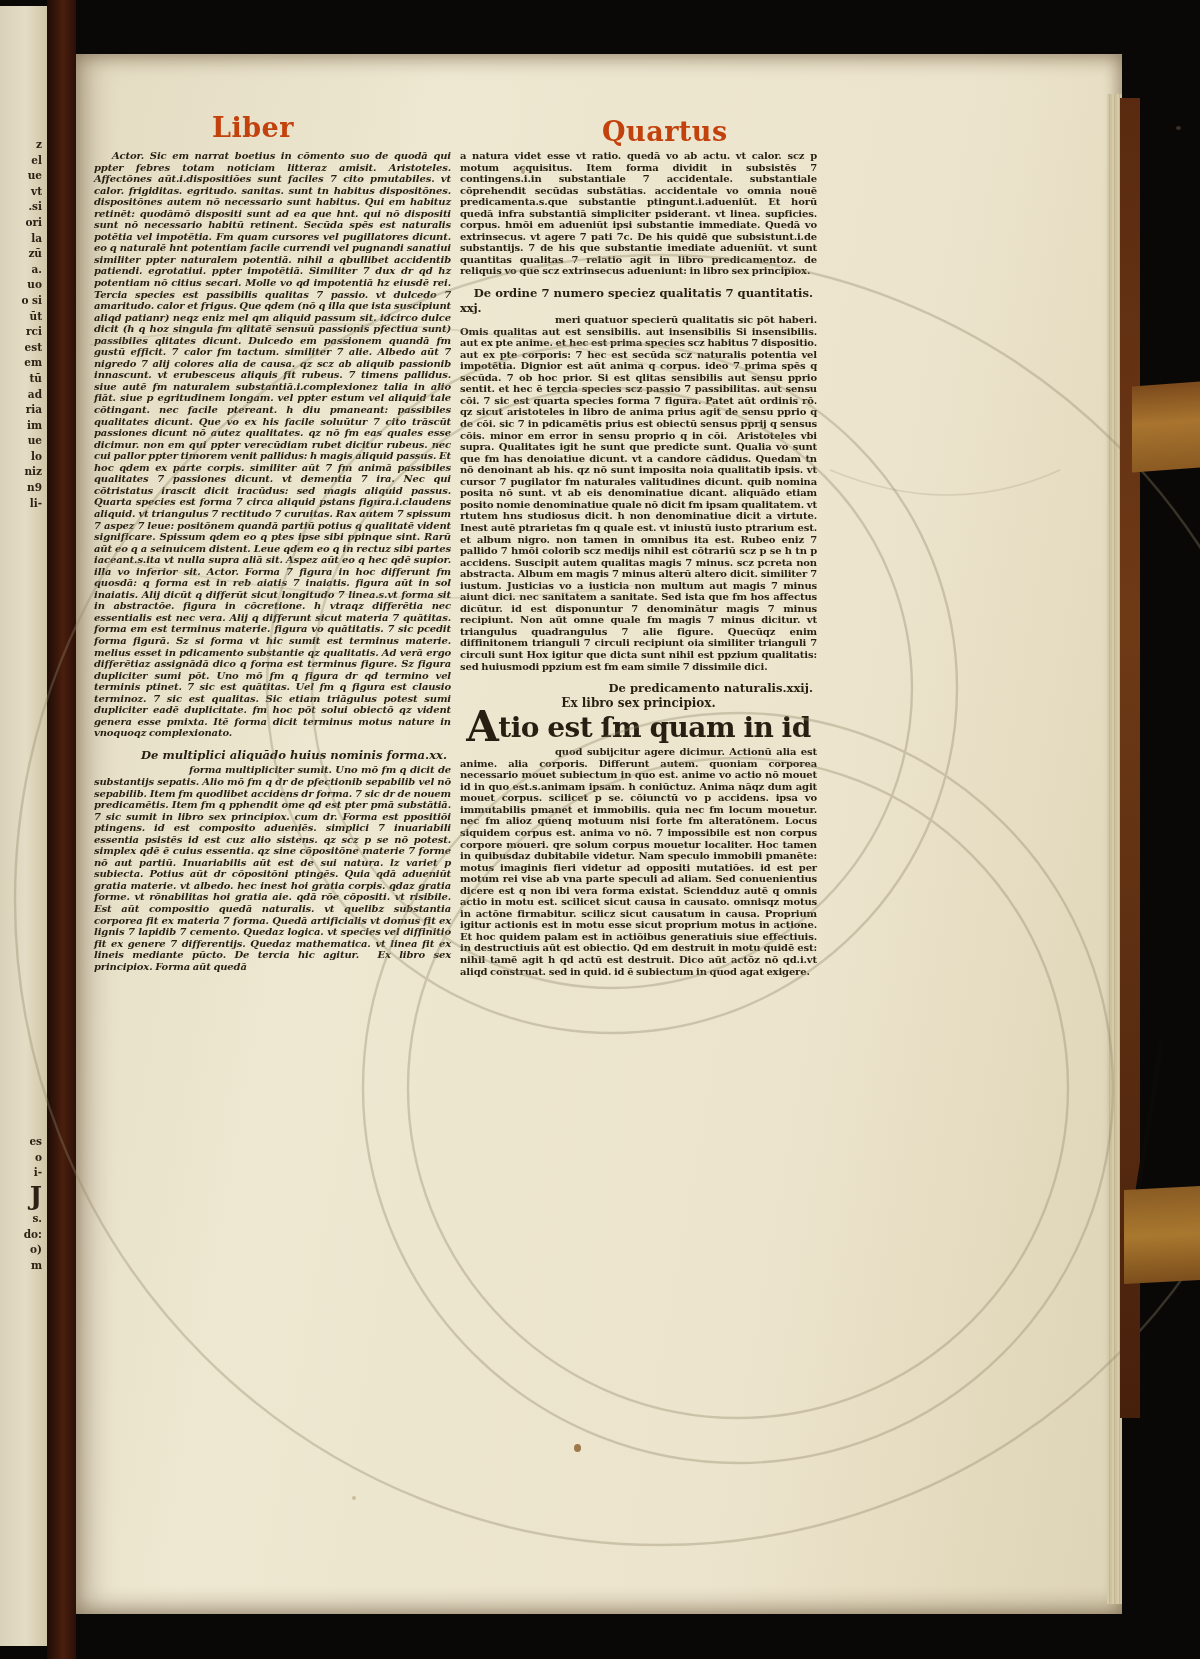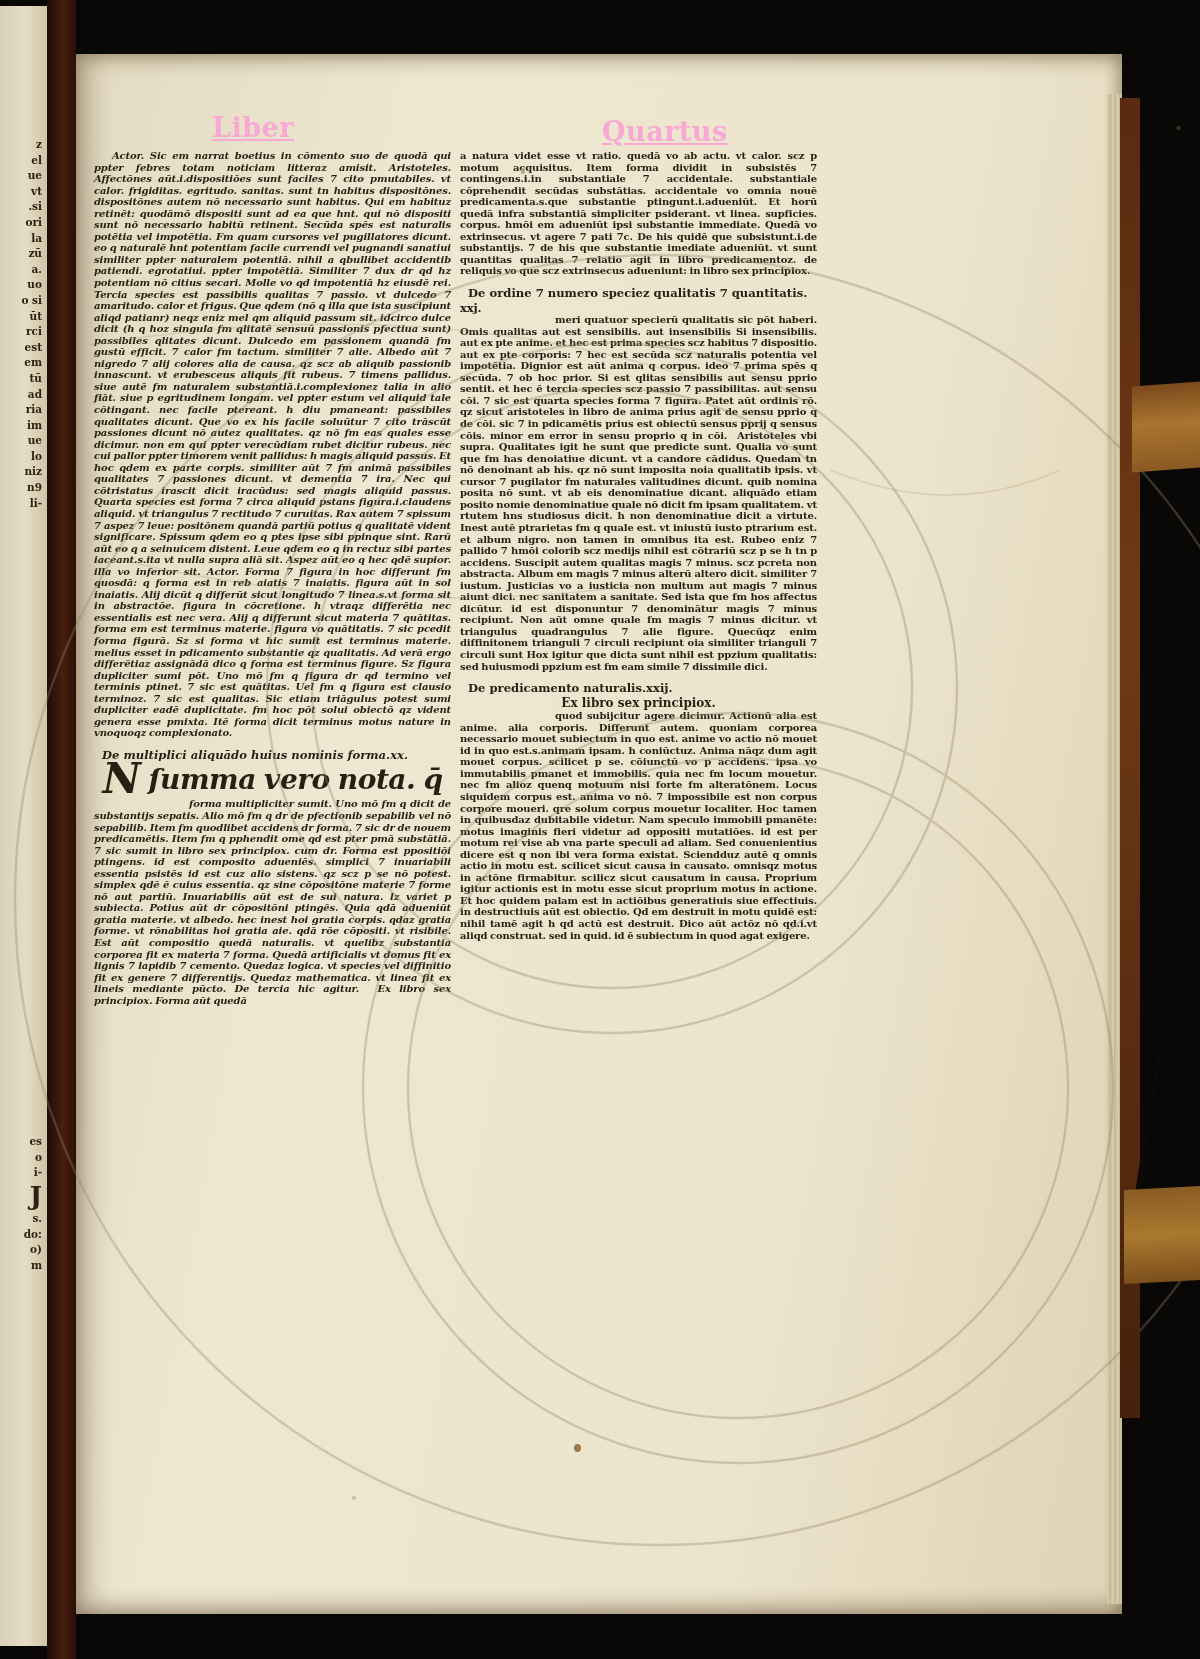--- a/index.html
+++ b/index.html
@@ -28,32 +28,32 @@
               background:linear-gradient(180deg,#5a2a10,#6e3a16 40%,#47200c);}
   #strap-top{position:absolute;left:1132px;top:384px;width:68px;height:86px;
              background:linear-gradient(180deg,#7c4a1c,#a8742f 45%,#8a5a22);transform:skewY(-4deg);}
   #strap-bottom{position:absolute;left:1124px;top:1188px;width:76px;height:94px;
              background:linear-gradient(180deg,#8a5c24,#a9782f 50%,#7c4e1c);transform:skewY(-3deg);}
   #cord{position:absolute;left:1146px;top:1040px;width:5px;height:168px;background:#0c0a08;
         transform:rotate(9deg);border-radius:3px;}
   
   #stamp{position:absolute;left:0;top:0;pointer-events:none;}
   
-  .runhead{position:absolute;color:#f9a8d4;font-weight:bold;font-size:27px;letter-spacing:.5px;text-decoration:underline;}
+  .runhead{position:absolute;color:#c2410c;font-weight:bold;font-size:27px;letter-spacing:.5px;}
   #runhead-left{left:212px;top:112px;}
   #runhead-right{left:566px;top:116px;margin-left:36px;}
   
   .col{position:absolute;width:357px;color:#281f12;font-weight:bold;font-size:10px;
        line-height:11.55px;text-align:justify;letter-spacing:-.15px;word-spacing:-.6px;}
   #col-left{left:94px;top:150px;font-style:italic;}
   #col-right{left:460px;top:150px;}
   .col p{margin:0;}
   .indent1{text-indent:18px;}
   .indent-deep{text-indent:95px;}
-  .section-row{display:flex;justify-content:flex-start;font-size:11.6px;
+  .section-row{display:flex;justify-content:flex-end;font-size:11.6px;
                letter-spacing:0;word-spacing:0;margin:11px 4px 3px 8px;}
   .section-center{font-size:12px;text-align:center;letter-spacing:0;word-spacing:0;margin:1px 0;}
   .chapnum-line{font-size:11.6px;margin:0 40px 0 0;}
   .bigheading{font-size:28px;line-height:31px;text-align:center;letter-spacing:-.5px;
               word-spacing:-1px;margin:3px 0 3px 0;white-space:nowrap;}
   .bigheading .init{font-size:42px;line-height:30px;vertical-align:-4px;}
   
   .speck{position:absolute;border-radius:50%;}
   #speck-1{left:574px;top:1444px;width:7px;height:8px;background:#8a5c28;opacity:.8;}
   #speck-2{left:1176px;top:126px;width:5px;height:4px;background:#3a3026;}
@@ -110,38 +110,38 @@
 
   <div class="runhead" id="runhead-left">Liber</div>
   <div class="runhead" id="runhead-right">Quartus</div>
 
   <div class="col" id="col-left">
     <p class="indent1">Actor. Sic em narrat boetius in cōmento suo de quodā qui ppter febres totam noticiam litteraz amisit. Aristoteles. Affectōnes aūt.i.dispositiōes sunt faciles 7 cito pmutabiles. vt calor. frigiditas. egritudo. sanitas. sunt tn habitus dispositōnes. dispositōnes autem nō necessario sunt habitus. Qui em habituz retinēt: quodāmō dispositi sunt ad ea que hnt. qui nō dispositi sunt nō necessario habitū retinent. Secūda spēs est naturalis potētia vel impotētia. Fm quam cursores vel pugillatores dicunt. eo q naturalē hnt potentiam facile currendi vel pugnandi sanatiui similiter ppter naturalem potentiā. nihil a qbullibet accidentib patiendi. egrotatiui. ppter impotētiā. Similiter 7 dux dr qd hz potentiam nō citius secari. Molle vo qd impotentiā hz eiusdē rei. Tercia species est passibilis qualitas 7 passio. vt dulcedo 7 amaritudo. calor et frigus. Que qdem (nō q illa que ista suscipiunt aliqd patianr) neqz eniz mel qm aliquid passum sit. idcirco dulce dicit (h q hoz singula fm qlitatē sensuū passionis pfectiua sunt) passibiles qlitates dicunt. Dulcedo em passionem quandā fm gustū efficit. 7 calor fm tactum. similiter 7 alie. Albedo aūt 7 nigredo 7 alij colores alia de causa. qz scz ab aliquib passionib innascunt. vt erubesceus aliquis fit rubeus. 7 timens pallidus. siue autē fm naturalem substantiā.i.complexionez talia in alio fiāt. siue p egritudinem longam. vel ppter estum vel aliquid tale cōtingant. nec facile ptereant. h diu pmaneant: passibiles qualitates dicunt. Que vo ex his facile soluūtur 7 cito trāscūt passiones dicunt nō autez qualitates. qz nō fm eas quales esse dicimur. non em qui ppter verecūdiam rubet dicitur rubeus. nec cui pallor ppter timorem venit pallidus: h magis aliquid passus. Et hoc qdem ex parte corpis. similiter aūt 7 fm animā passibiles qualitates 7 passiones dicunt. vt dementia 7 ira. Nec qui cōtristatus irascit dicit iracūdus: sed magis aliquid passus. Quarta species est forma 7 circa aliquid pstans figura.i.claudens aliquid. vt triangulus 7 rectitudo 7 curuitas. Rax autem 7 spissum 7 aspez 7 leue: positōnem quandā partiū potius q qualitatē vident significare. Spissum qdem eo q ptes ipse sibi ppinque sint. Rarū aūt eo q a seinuicem distent. Leue qdem eo q in rectuz sibi partes iaceant.s.ita vt nulla supra aliā sit. Aspez aūt eo q hec qdē supior. illa vo inferior sit. Actor. Forma 7 figura in hoc differunt fm quosdā: q forma est in reb aiatis 7 inaiatis. figura aūt in sol inaiatis. Alij dicūt q differūt sicut longitudo 7 linea.s.vt forma sit in abstractōe. figura in cōcretione. h vtraqz differētia nec essentialis est nec vera. Alij q differunt sicut materia 7 quātitas. forma em est terminus materie. figura vo quātitatis. 7 sic pcedit forma figurā. Sz si forma vt hic sumit est terminus materie. melius esset in pdicamento substantie qz qualitatis. Ad verā ergo differētiaz assignādā dico q forma est terminus figure. Sz figura dupliciter sumi pōt. Uno mō fm q figura dr qd termino vel terminis ptinet. 7 sic est quātitas. Uel fm q figura est clausio terminoz. 7 sic est qualitas. Sic etiam triāgulus potest sumi dupliciter eadē duplicitate. fm hoc pōt solui obiectō qz vident genera esse pmixta. Itē forma dicit terminus motus nature in vnoquoqz complexionato.</p>
     <div class="section-row">
       <span>De multiplici aliquādo huius nominis forma.</span>
       <span>xx.</span>
     </div>
-    <div class="bigheading">
-      <span class="init">N</span><span> ſumma vero nota. q̄</span>
-    </div>
     <p class="indent-deep">forma multipliciter sumit. Uno mō fm q dicit de substantijs sepatis. Alio mō fm q dr de pfectionib sepabilib vel nō sepabilib. Item fm quodlibet accidens dr forma. 7 sic dr de nouem predicamētis. Item fm q pphendit ome qd est pter pmā substātiā. 7 sic sumit in libro sex principiox. cum dr. Forma est ppositiōi ptingens. id est composito adueniēs. simplici 7 inuariabili essentia psistēs id est cuz alio sistens. qz scz p se nō potest. simplex qdē ē cuius essentia. qz sine cōpositōne materie 7 forme nō aut partiū. Inuariabilis aūt est de sui natura. lz variet p subiecta. Potius aūt dr cōpositōni ptingēs. Quia qdā adueniūt gratia materie. vt albedo. hec inest hoi gratia corpis. qdaz gratia forme. vt rōnabilitas hoi gratia aie. qdā rōe cōpositi. vt risibile. Est aūt compositio quedā naturalis. vt quelibz substantia corporea fit ex materia 7 forma. Quedā artificialis vt domus fit ex lignis 7 lapidib 7 cemento. Quedaz logica. vt species vel diffinitio fit ex genere 7 differentijs. Quedaz mathematica. vt linea fit ex lineis mediante pūcto. De tercia hic agitur.  Ex libro sex principiox. Forma aūt quedā</p>
   </div>
 
   <div class="col" id="col-right">
     <p>a natura videt esse vt ratio. quedā vo ab actu. vt calor. scz p motum acquisitus. Item forma dividit in subsistēs 7 contingens.i.in substantiale 7 accidentale. substantiale cōprehendit secūdas substātias. accidentale vo omnia nouē predicamenta.s.que substantie ptingunt.i.adueniūt. Et horū quedā infra substantiā simpliciter psiderant. vt linea. supficies. corpus. hmōi em adueniūt ipsi substantie immediate. Quedā vo extrinsecus. vt agere 7 pati 7c. De his quidē que subsistunt.i.de substantijs. 7 de his que substantie imediate adueniūt. vt sunt quantitas qualitas 7 relatio agit in libro predicamentoz. de reliquis vo que scz extrinsecus adueniunt: in libro sex principiox.</p>
     <div class="section-row">
       <span>De ordine 7 numero speciez qualitatis 7 quantitatis.</span>
     </div>
     <div class="chapnum-line">xxj.</div>
     <p class="indent-deep">meri quatuor specierū qualitatis sic pōt haberi. Omis qualitas aut est sensibilis. aut insensibilis Si insensibilis. aut ex pte anime. et hec est prima species scz habitus 7 dispositio. aut ex pte corporis: 7 hec est secūda scz naturalis potentia vel impotētia. Dignior est aūt anima q corpus. ideo 7 prima spēs q secūda. 7 ob hoc prior. Si est qlitas sensibilis aut sensu pprio sentit. et hec ē tercia species scz passio 7 passibilitas. aut sensu cōi. 7 sic est quarta species forma 7 figura. Patet aūt ordinis rō. qz sicut aristoteles in libro de anima prius agit de sensu pprio q de cōi. sic 7 in pdicamētis prius est obiectū sensus pprij q sensus cōis. minor em error in sensu proprio q in cōi.  Aristoteles vbi supra. Qualitates igit he sunt que predicte sunt. Qualia vo sunt que fm has denoiatiue dicunt. vt a candore cādidus. Quedam tn nō denoinant ab his. qz nō sunt imposita noia qualitatib ipsis. vt cursor 7 pugilator fm naturales valitudines dicunt. quib nomina posita nō sunt. vt ab eis denominatiue dicant. aliquādo etiam posito nomie denominatiue quale nō dicit fm ipsam qualitatem. vt rtutem hns studiosus dicit. h non denominatiue dicit a virtute. Inest autē ptrarietas fm q quale est. vt iniustū iusto ptrarium est. et album nigro. non tamen in omnibus ita est. Rubeo eniz 7 pallido 7 hmōi colorib scz medijs nihil est cōtrariū scz p se h tn p accidens. Suscipit autem qualitas magis 7 minus. scz pcreta non abstracta. Album em magis 7 minus alterū altero dicit. similiter 7 iustum. Justicias vo a iusticia non multum aut magis 7 minus aiunt dici. nec sanitatem a sanitate. Sed ista que fm hos affectus dicūtur. id est disponuntur 7 denominātur magis 7 minus recipiunt. Non aūt omne quale fm magis 7 minus dicitur. vt triangulus quadrangulus 7 alie figure. Quecūqz enim diffinitonem trianguli 7 circuli recipiunt oia similiter trianguli 7 circuli sunt Hox igitur que dicta sunt nihil est ppzium qualitatis: sed huiusmodi ppzium est fm eam simile 7 dissimile dici.</p>
     <div class="section-row">
       <span>De predicamento naturalis.</span>
       <span>xxij.</span>
     </div>
     <div class="section-center">Ex libro sex principiox.</div>
+    <div class="bigheading">
+      <span class="init">A</span><span>tio est ſm quam in id</span>
+    </div>
     <p class="indent-deep">quod subijcitur agere dicimur. Actionū alia est anime. alia corporis. Differunt autem. quoniam corporea necessario mouet subiectum in quo est. anime vo actio nō mouet id in quo est.s.animam ipsam. h coniūctuz. Anima nāqz dum agit mouet corpus. scilicet p se. cōiunctū vo p accidens. ipsa vo immutabilis pmanet et immobilis. quia nec fm locum mouetur. nec fm alioz quenq motuum nisi forte fm alteratōnem. Locus siquidem corpus est. anima vo nō. 7 impossibile est non corpus corpore moueri. qre solum corpus mouetur localiter. Hoc tamen in quibusdaz dubitabile videtur. Nam speculo immobili pmanēte: motus imaginis fieri videtur ad oppositi mutatiōes. id est per motum rei vise ab vna parte speculi ad aliam. Sed conuenientius dicere est q non ibi vera forma existat. Sciendduz autē q omnis actio in motu est. scilicet sicut causa in causato. omnisqz motus in actōne firmabitur. scilicz sicut causatum in causa. Proprium igitur actionis est in motu esse sicut proprium motus in actione. Et hoc quidem palam est in actiōibus generatiuis siue effectiuis. in destructiuis aūt est obiectio. Qd em destruit in motu quidē est: nihil tamē agit h qd actū est destruit. Dico aūt actōz nō qd.i.vt aliqd construat. sed in quid. id ē subiectum in quod agat exigere.</p>
   </div>
 
   <svg id="stamp" width="1200" height="1659" viewBox="0 0 1200 1659">
     <g fill="none" stroke="#8f8468" stroke-width="2.4" opacity="0.35">
       <circle cx="612" cy="688" r="300"></circle>
       <circle cx="612" cy="688" r="345"></circle>
       <circle cx="738" cy="1088" r="330"></circle>
       <circle cx="738" cy="1088" r="375"></circle>
       <circle cx="660" cy="900" r="645"></circle>

